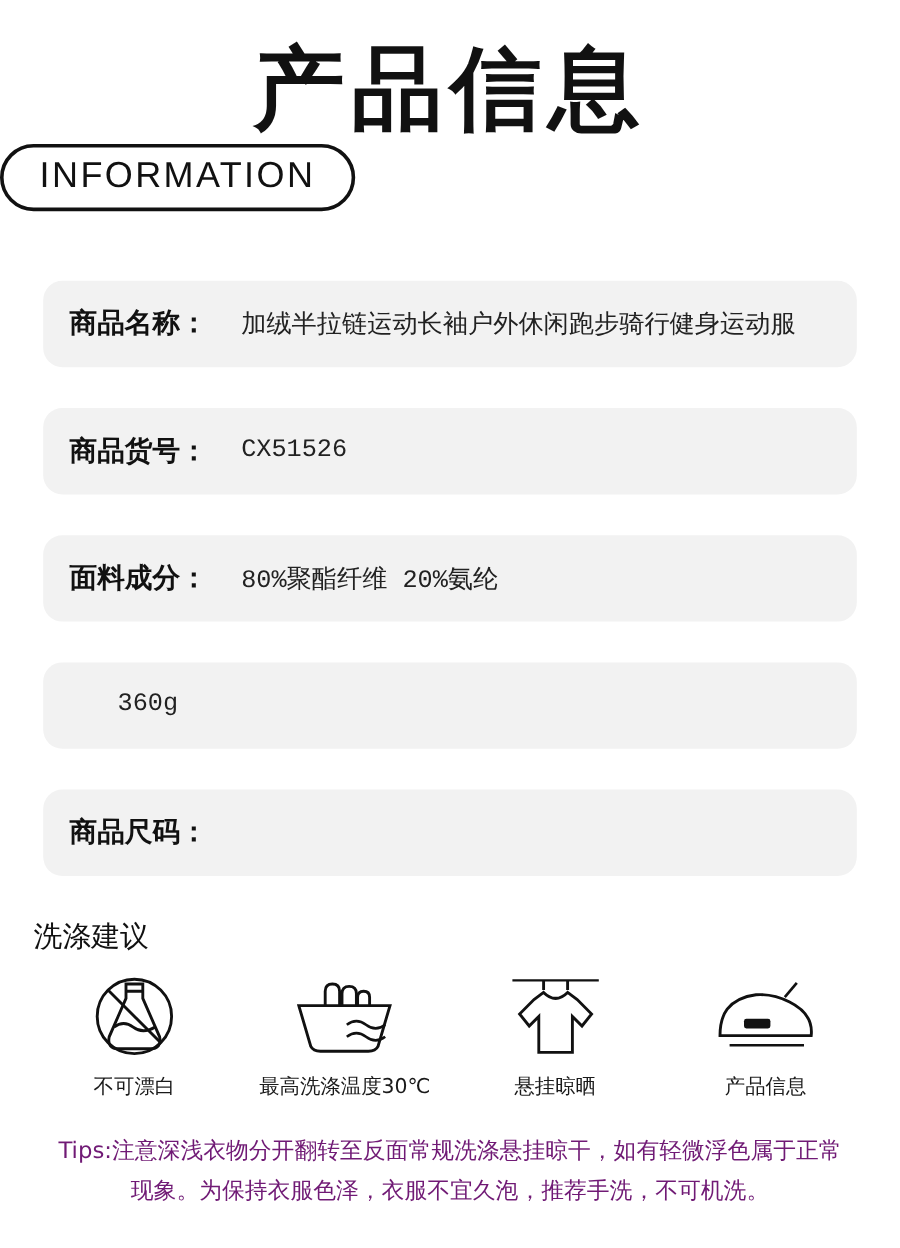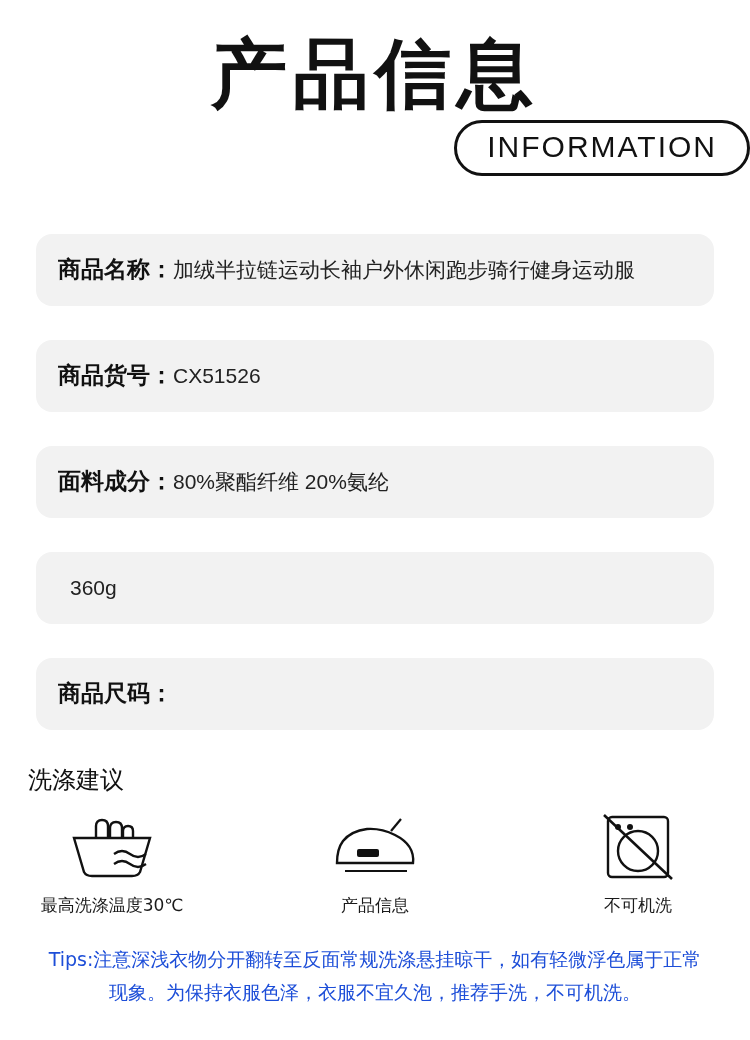--- a/index.html
+++ b/index.html
@@ -30,21 +30,21 @@
     font-size: 76px;
     font-weight: bold;
     letter-spacing: 6px;
     line-height: 1.05;
     color: #111111;
     font-family: "DejaVu Sans", "Liberation Sans", sans-serif;
   }
   .title-en-wrap {
     margin-top: 6px;
     display: flex;
-    justify-content: flex-end;
+    justify-content: flex-start;
   }
   .title-en {
     display: inline-block;
     border: 3px solid #111111;
     border-radius: 28px;
     padding: 7px 30px 9px 30px;
     font-size: 30px;
     letter-spacing: 2px;
     color: #111111;
     font-family: "Liberation Sans", sans-serif;
@@ -68,21 +68,22 @@
     font-size: 23px;
     font-weight: bold;
     color: #111111;
     white-space: nowrap;
     font-family: Liberation Sans, sans-serif;
   }
   .info-value {
     font-size: 21px;
     color: #222222;
     white-space: nowrap;
-    font-family: Liberation Sans, sans-serif;
+    font-family: Liberation Mono, monospace;
+    margin-left: 28px;
   }
   .info-row.weight .info-value { padding-left: 12px; }
 
   
   .care {
     margin-top: 12px;
     padding: 0 28px;
   }
   .care-title {
     font-size: 24px;
@@ -117,21 +118,21 @@
     font-family: "DejaVu Sans", "Liberation Sans", sans-serif;
   }
 
   
   .tips {
     margin-top: 26px;
     padding: 0 42px;
     text-align: center;
     font-size: 19px;
     line-height: 1.75;
-    color: #1d4ed8;
+    color: #701a75;
     font-family: "DejaVu Sans", "Liberation Sans", sans-serif;
   }
 </style>
 </head>
 <body>
 
 <div class="page">
 
   <div class="header">
     <div class="title-cn">产品信息</div>
@@ -165,60 +166,71 @@
       <span class="info-label">商品尺码：</span>
     </div>
 
   </div>
 
   <div class="care">
     <div class="care-title">洗涤建议</div>
 
     <div class="care-icons">
 
+      <div class="care-item">
+        <div class="care-icon">
+          <svg width="74" height="70" viewBox="0 0 74 70" fill="none" stroke="#111" stroke-width="2.4">
+            <path d="M30 8 L44 8 L44 20 L58 52 Q60 62 50 62 L24 62 Q14 62 16 52 L30 20 Z"></path>
+            <path d="M30 14 L44 14"></path>
+            <path d="M20 44 Q28 38 36 44 Q44 50 54 44"></path>
+            <circle cx="37" cy="35" r="31"></circle>
+            <path d="M15 13 L59 57"></path>
+          </svg>
+        </div>
+        <div class="care-caption">不可漂白</div>
+      </div>
 
       <div class="care-item">
         <div class="care-icon">
           <svg width="92" height="70" viewBox="0 0 92 70" fill="none" stroke="#111" stroke-width="2.4">
             <path d="M8 26 L84 26 L74 60 Q72 64 66 64 L26 64 Q20 64 18 60 Z"></path>
             <path d="M30 26 L30 14 Q30 8 36 8 Q42 8 42 14 L42 26"></path>
             <path d="M44 26 L44 16 Q44 10 50 10 Q56 10 56 16 L56 26"></path>
             <path d="M57 26 L57 19 Q57 14 62 14 Q67 14 67 19 L67 26"></path>
             <path d="M48 42 Q56 36 64 42 Q72 48 80 42" stroke-width="2.2"></path>
             <path d="M48 52 Q56 46 64 52 Q72 58 80 52" stroke-width="2.2"></path>
           </svg>
         </div>
         <div class="care-caption">最高洗涤温度30℃</div>
       </div>
 
+      <div class="care-item">
+        <div class="care-icon">
+          <svg width="80" height="72" viewBox="0 0 80 72" fill="none" stroke="#111" stroke-width="2.4">
+            <path d="M4 6 L76 6" stroke-width="2"></path>
+            <path d="M30 6 L30 14"></path>
+            <path d="M50 6 L50 14"></path>
+            <path d="M30 16 L22 22 L10 34 L18 44 L26 36 L26 66 L54 66 L54 36 L62 44 L70 34 L58 22 L50 16 Q40 26 30 16 Z"></path>
+          </svg>
+        </div>
+        <div class="care-caption">悬挂晾晒</div>
+      </div>
 
       <div class="care-item">
         <div class="care-icon">
           <svg width="92" height="64" viewBox="0 0 92 64" fill="none" stroke="#111" stroke-width="2.4">
             <path d="M8 48 L84 48 Q86 30 66 20 Q52 13 38 14 Q22 16 14 26 Q8 34 8 48 Z"></path>
             <path d="M62 16 L72 4" stroke-width="2.2"></path>
             <rect x="28" y="34" width="22" height="8" rx="2" fill="#111" stroke="none"></rect>
             <path d="M16 56 L78 56" stroke-width="2.2"></path>
           </svg>
         </div>
         <div class="care-caption">产品信息</div>
       </div>
 
-      <div class="care-item">
-        <div class="care-icon">
-          <svg width="80" height="72" viewBox="0 0 80 72" fill="none" stroke="#111" stroke-width="2.4">
-            <rect x="10" y="6" width="60" height="60" rx="4"></rect>
-            <circle cx="40" cy="40" r="20"></circle>
-            <circle cx="20" cy="16" r="3" fill="#111" stroke="none"></circle>
-            <circle cx="32" cy="16" r="3" fill="#111" stroke="none"></circle>
-            <path d="M6 4 L74 68" stroke-width="2.6"></path>
-          </svg>
-        </div>
-        <div class="care-caption">不可机洗</div>
-      </div>
 
     </div>
   </div>
 
   <div class="tips">
     <div>Tips:注意深浅衣物分开翻转至反面常规洗涤悬挂晾干，如有轻微浮色属于正常</div>
     <div>现象。为保持衣服色泽，衣服不宜久泡，推荐手洗，不可机洗。</div>
   </div>
 
 </div>

